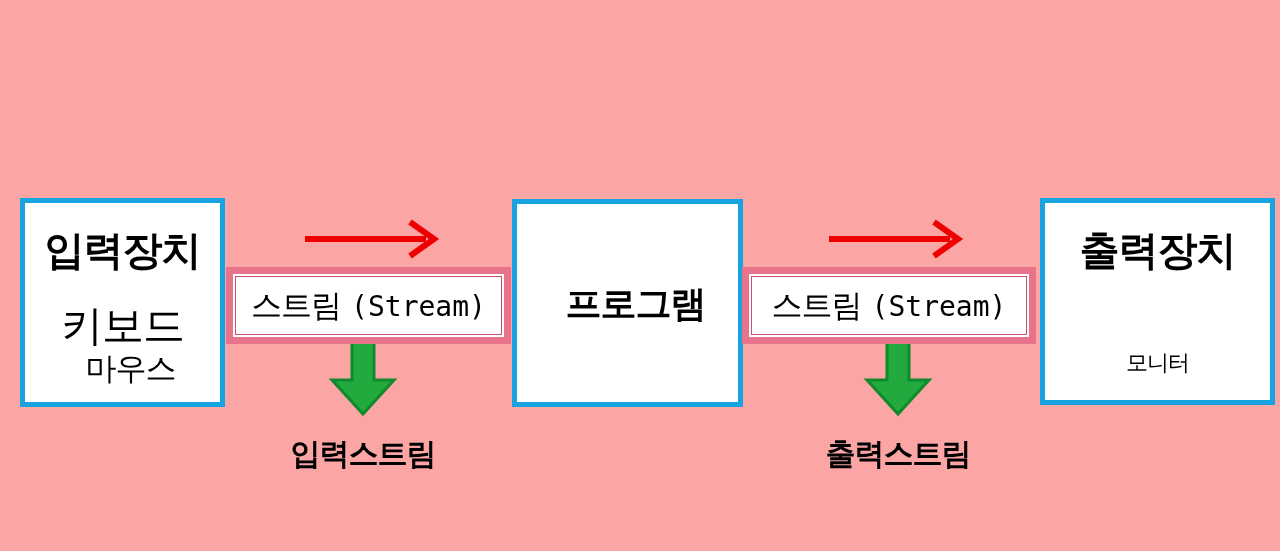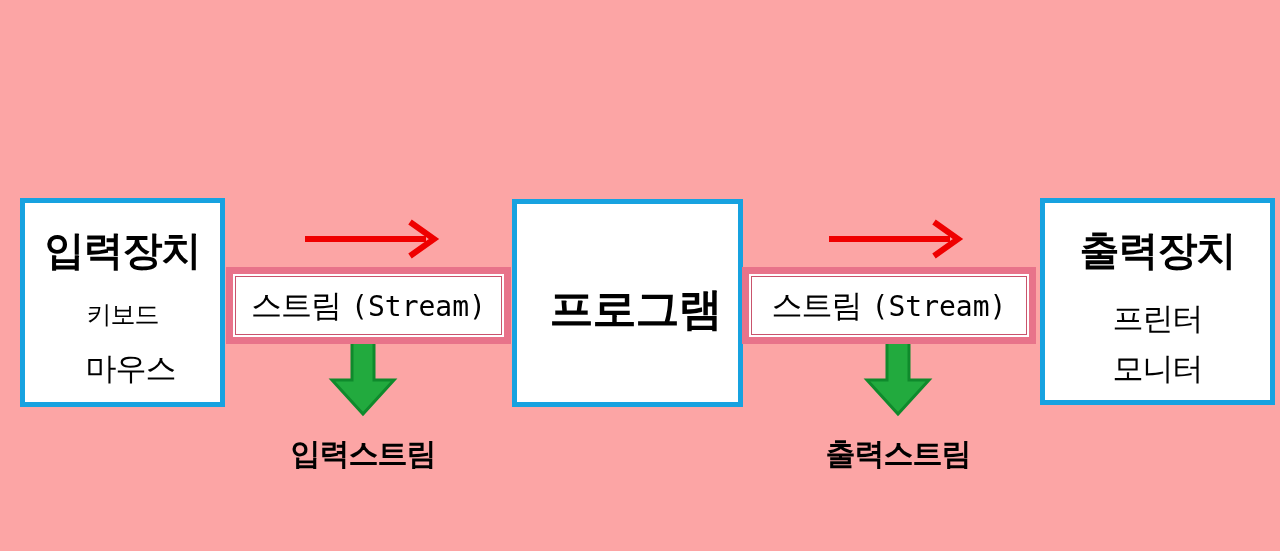--- a/index.html
+++ b/index.html
@@ -105,32 +105,31 @@
     z-index: 6;
   }
 </style>
 </head>
 <body>
 
 <div id="canvas" style="background: #fca5a5;">
 
   <div class="device-box" style="left:20px; top:198px; width:205px; height:209px;">
     <div class="device-title" style="top:20px; font-size:40px;">입력장치</div>
-    <div class="device-sub" style="top:95px; font-size:25px; ">키보드</div>
+    <div class="device-sub" style="top:95px; font-size:42px; ">키보드</div>
     <div class="device-sub" style="top:145px; font-size:31px; padding-left:16px;">마우스</div>
   </div>
 
   <div class="device-box" style="left:512px; top:199px; width:231px; height:208px;">
-    <div class="device-title" style="top:76px; font-size:44px;padding-left:16px;">프로그램</div>
+    <div class="device-title" style="top:76px; font-size:36px;padding-left:16px;">프로그램</div>
   </div>
 
   <div class="device-box" style="left:1040px; top:198px; width:235px; height:207px;">
     <div class="device-title" style="top:20px; font-size:40px;">출력장치</div>
-    <div class="device-sub" style="top:95px; font-size:31px;">프린터</div>
-    <div class="device-sub" style="top:145px; font-size:31px;font-family:Liberation Mono, monospace;">모니터</div>
+    <div class="device-sub" style="top:145px; font-size:22px;font-family:Liberation Mono, monospace;">모니터</div>
   </div>
 
   <svg class="arrow-svg green-arrow-svg" style="left:318px; top:330px; width:90px; height:90px;" viewBox="0 0 90 90" xmlns="http://www.w3.org/2000/svg">
     <polygon points="34,4 56,4 56,50 76,50 45,84 14,50 34,50" fill="#22aa3e" stroke="#0f8a2c" stroke-width="3" stroke-linejoin="miter"></polygon>
   </svg>
 
   <svg class="arrow-svg green-arrow-svg" style="left:853px; top:330px; width:90px; height:90px;" viewBox="0 0 90 90" xmlns="http://www.w3.org/2000/svg">
     <polygon points="34,4 56,4 56,50 76,50 45,84 14,50 34,50" fill="#22aa3e" stroke="#0f8a2c" stroke-width="3" stroke-linejoin="miter"></polygon>
   </svg>
 

